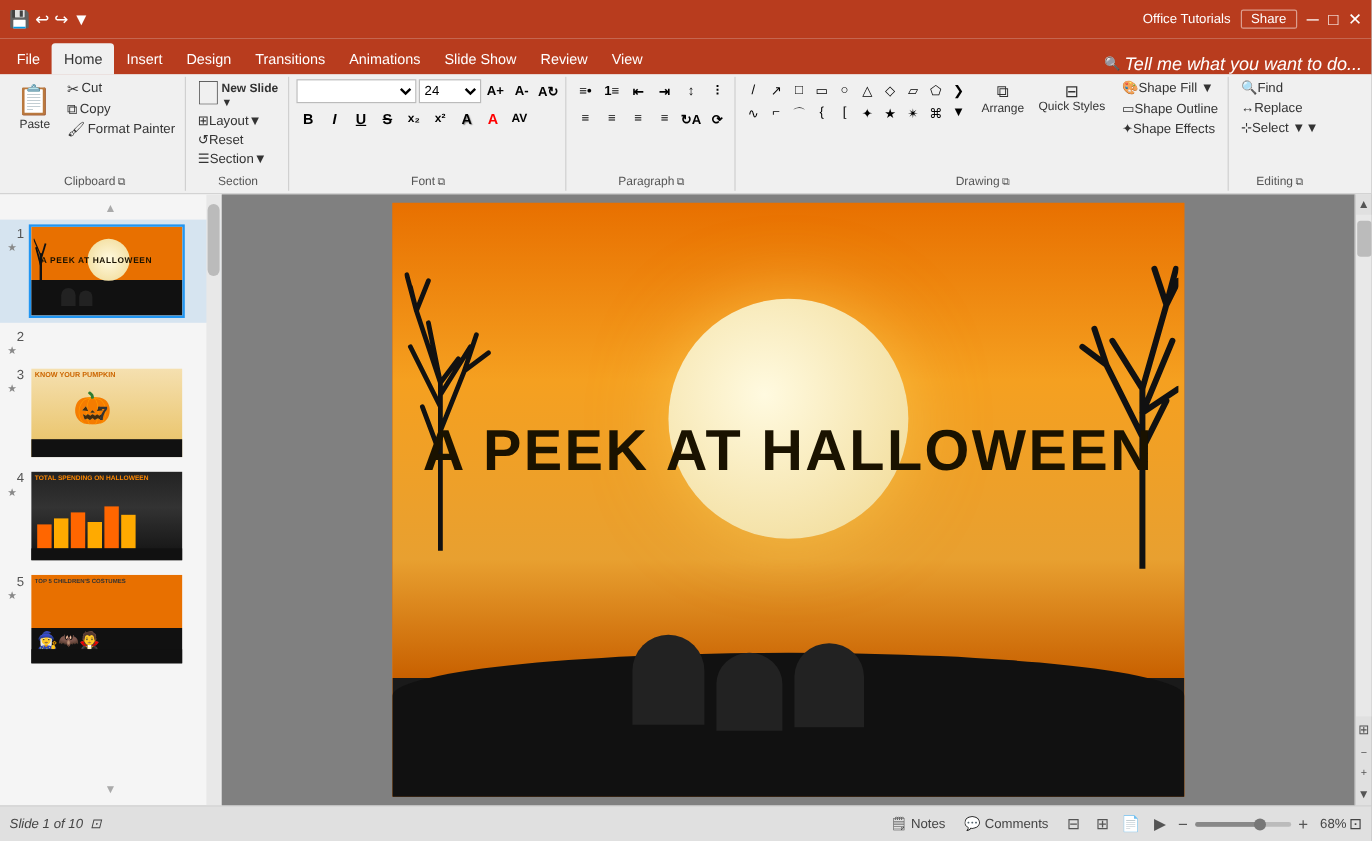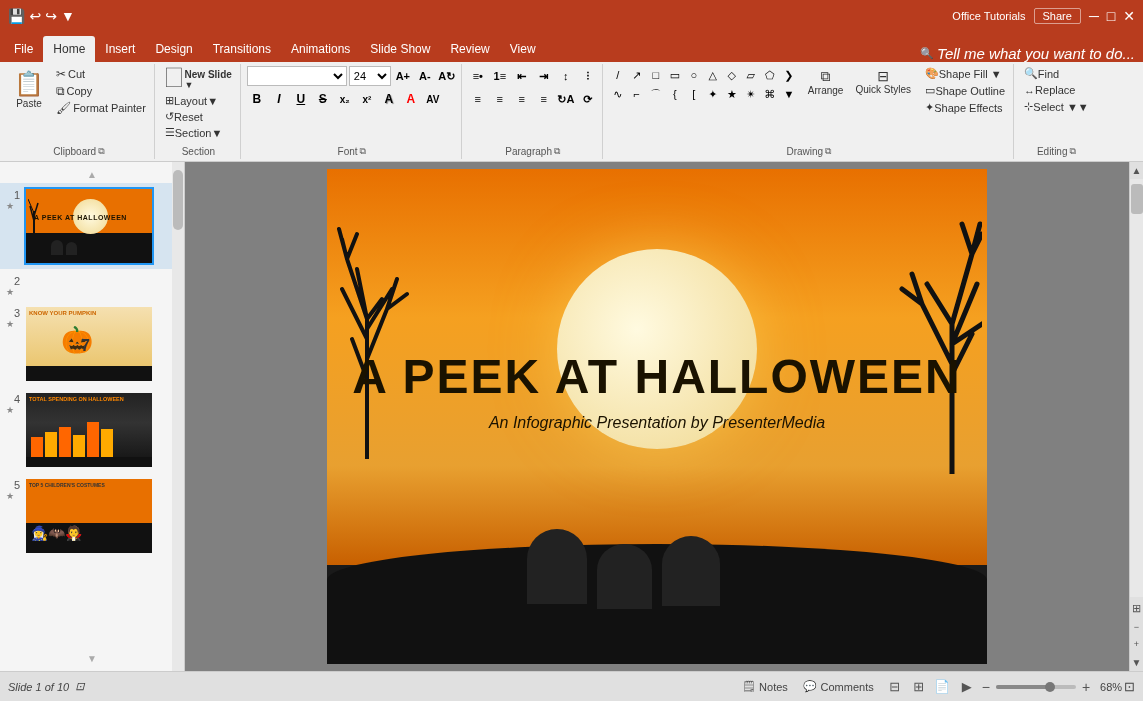--- a/index.html
+++ b/index.html
@@ -127,21 +127,21 @@
     
     .font-row { display: flex; align-items: center; gap: 2px; margin-bottom: 1px; }
     .font-select {
       width: 100px;
       height: 20px;
       font-size: 11px;
       border: 1px solid #bbb;
       background: white;
     }
     .font-size-select {
-      width: 42px;
+      width: 52px;
       height: 20px;
       font-size: 11px;
       border: 1px solid #bbb;
       background: white;
     }
     .format-btn {
       width: 20px;
       height: 20px;
       display: flex;
       align-items: center;
@@ -833,21 +833,20 @@
       </svg>
 
       <div style="position:absolute;bottom:0;left:0;right:0;height:120px;background:#111;border-radius:50% 50% 0 0 / 30% 30% 0 0;"></div>
 
       <div class="tombstone t1"></div>
       <div class="tombstone t2"></div>
       <div class="tombstone t3"></div>
 
       <div class="title-text">A PEEK AT HALLOWEEN</div>
 
-      <div class="subtitle-text">An Infographic Presentation by PresenterMedia</div>
     </div>
   </div>
 
   <div id="right-scrollbar">
     <div class="scroll-arrow">▲</div>
     <div class="scroll-track">
       <div class="scroll-grip"></div>
     </div>
     <div style="display:flex;flex-direction:column;align-items:center;gap:1px;padding:2px 0;">
       <div class="scroll-arrow" style="font-size:11px;">⊞</div>

